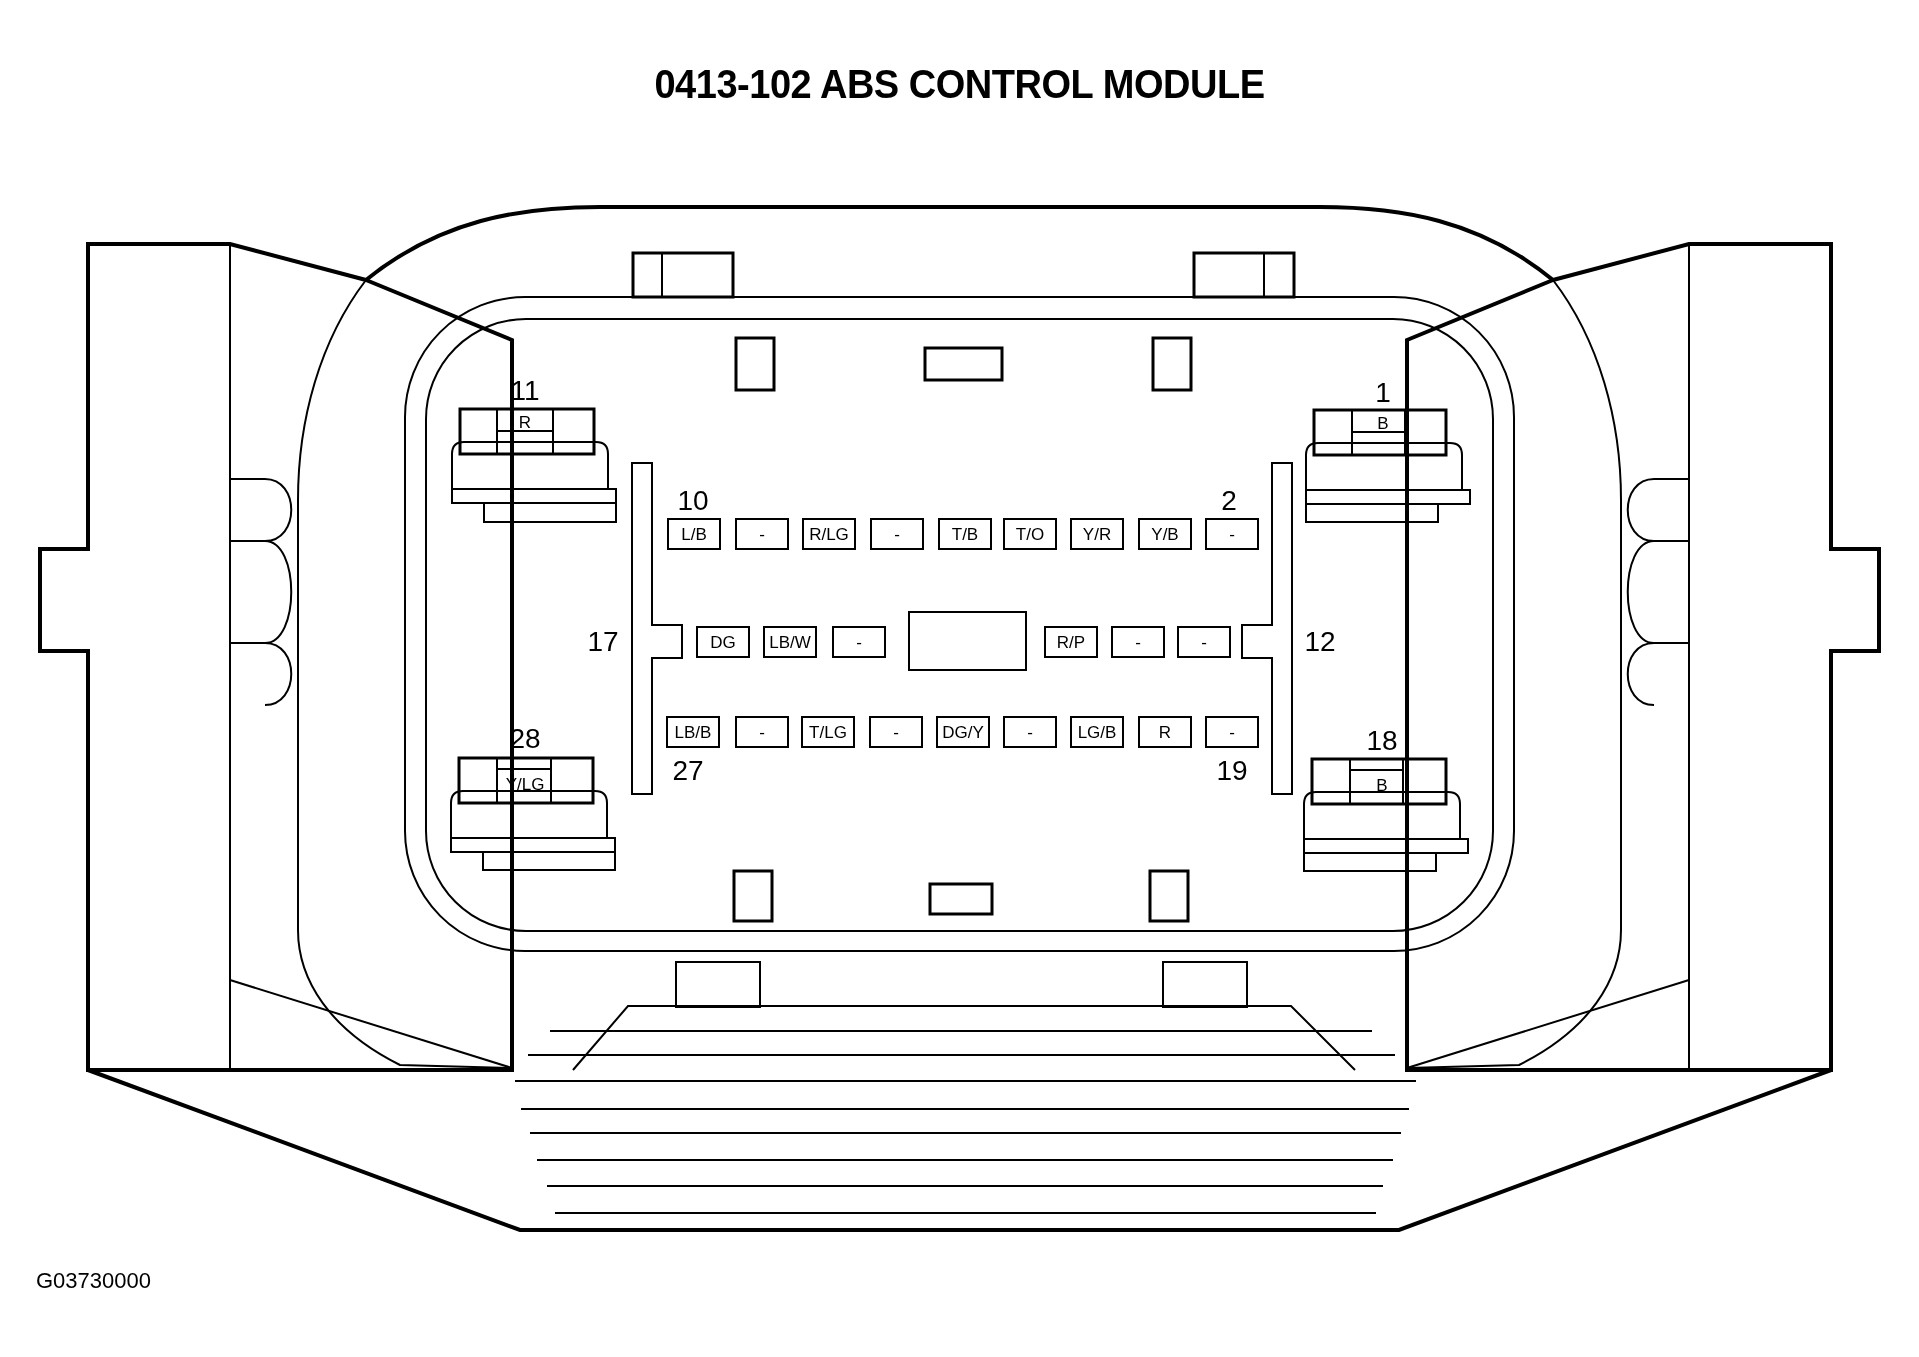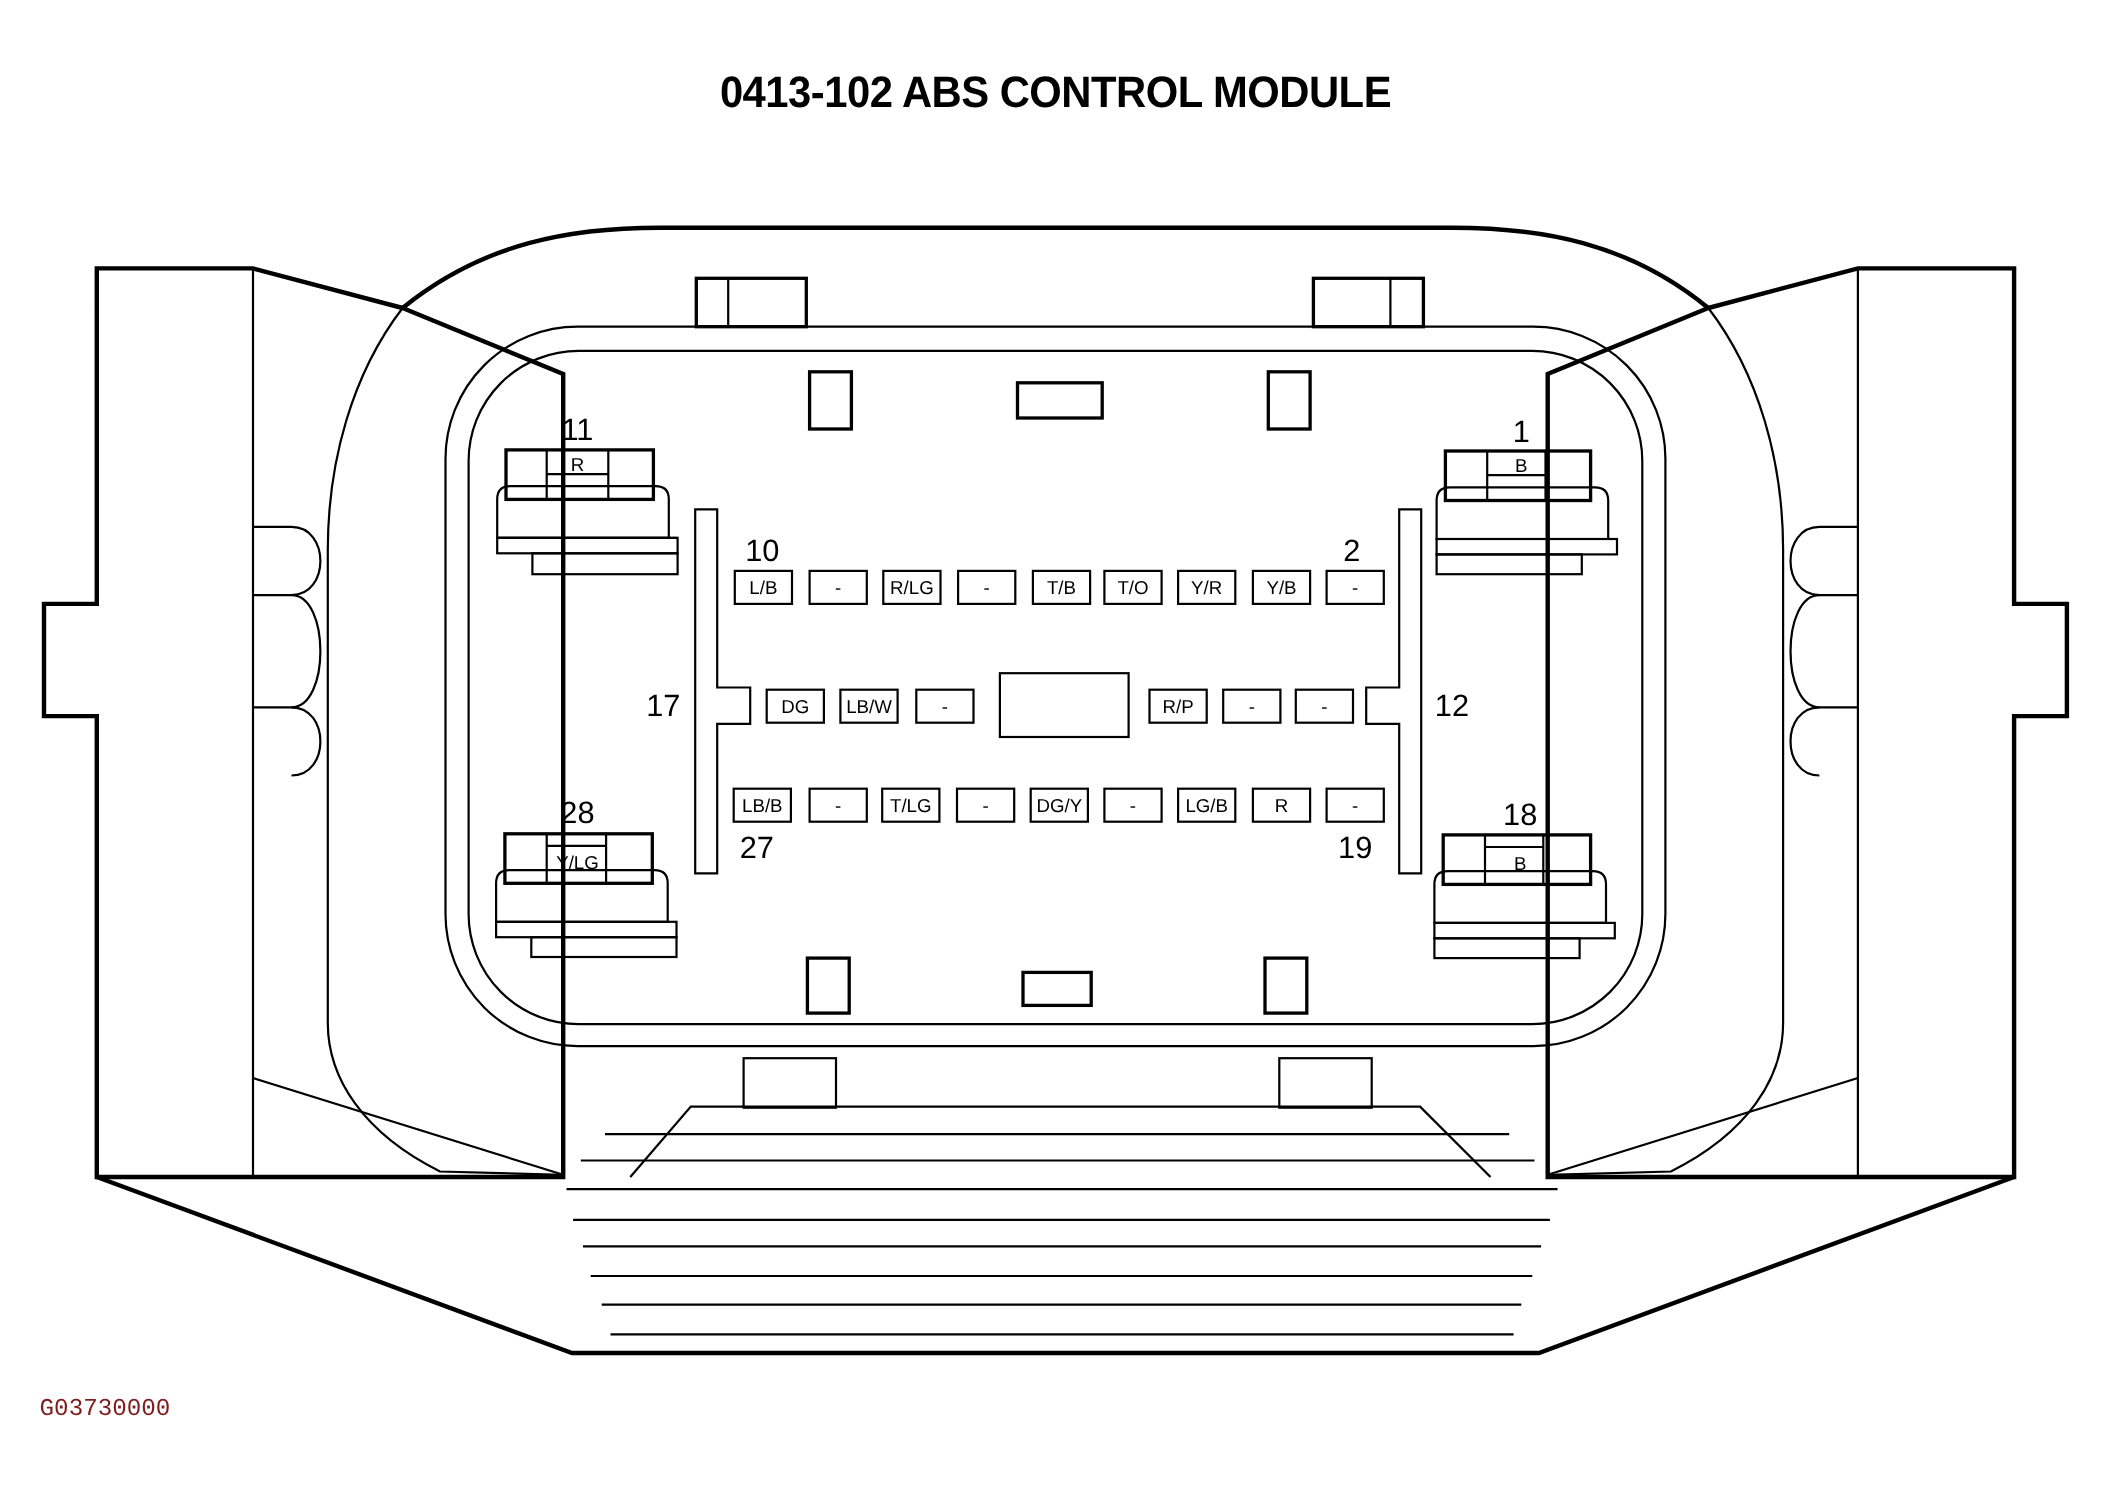--- a/index.html
+++ b/index.html
@@ -4,21 +4,21 @@
   <style>
     html, body { margin: 0; padding: 0; background: #ffffff; }
     body { width: 1919px; height: 1357px; position: relative; overflow: hidden; font-family: "Liberation Sans", sans-serif; }
     .title {
       position: absolute; left: 0; width: 1919px; top: 62px; text-align: center;
       font-family: "Liberation Sans", sans-serif; font-weight: bold; font-size: 40px; color: #000;
       letter-spacing: -0.5px; transform: scaleX(0.95);
     }
     .figure-id {
       position: absolute; left: 36px; top: 1268px;
-      font-family: Liberation Mono, monospace; font-size: 22px; color: #7f1d1d;
+      font-family: Liberation Sans, sans-serif; font-size: 22px; color: #000000;
     }
     svg.diagram { position: absolute; left: 0; top: 0; }
     .stroke { fill: none; stroke: #000; }
     .pin-text { font-family: "Liberation Sans", sans-serif; font-size: 17px; fill: #000; }
     .num-text { font-family: "Liberation Sans", sans-serif; font-size: 28px; fill: #000; }
   </style>
 </head>
 <body>
 
 <div class="title">0413-102 ABS CONTROL MODULE</div>

